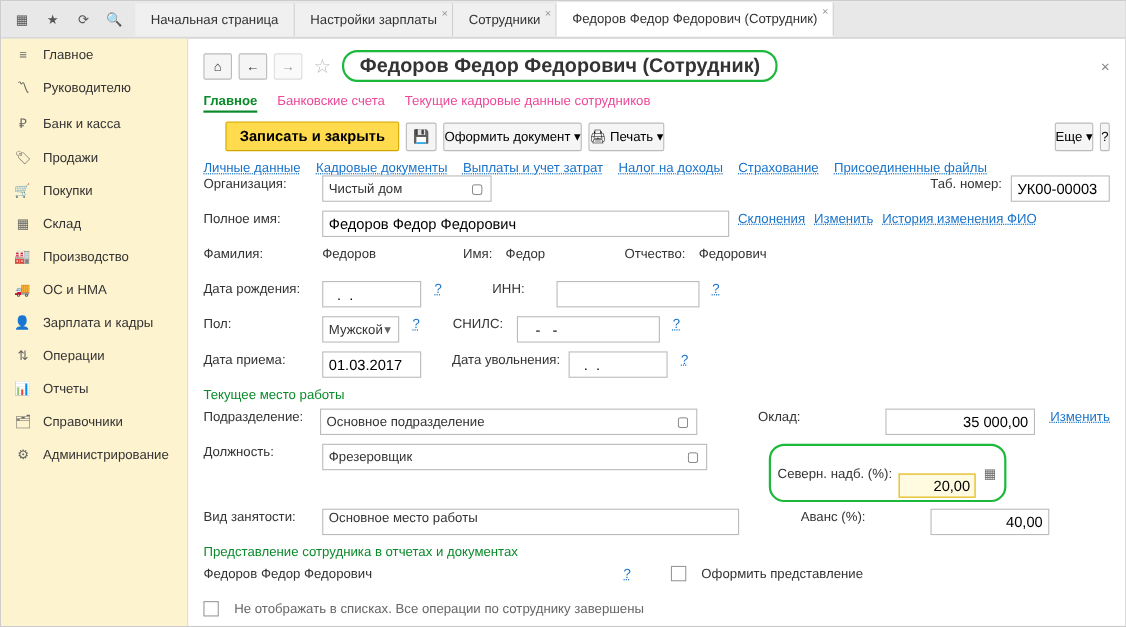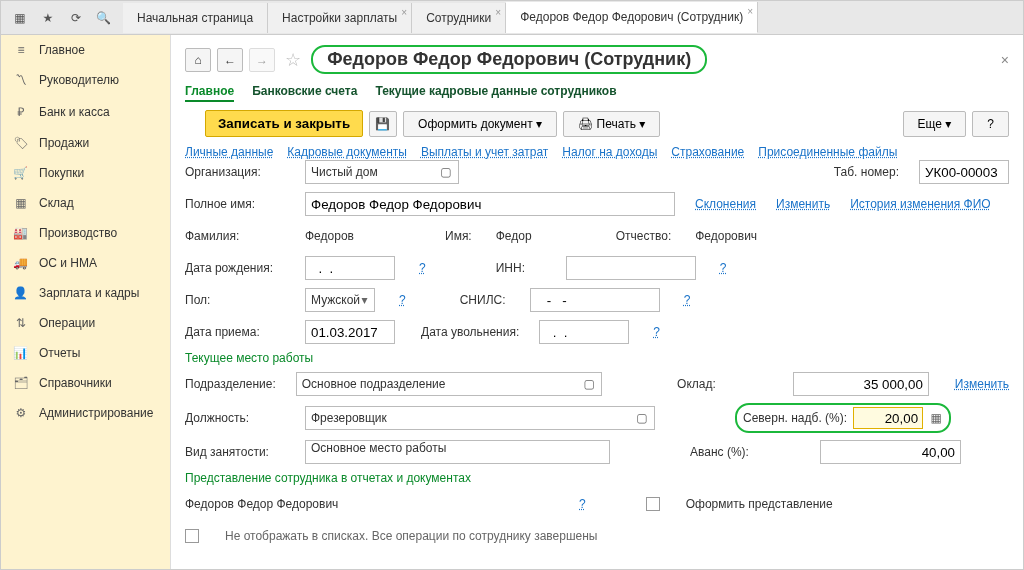--- a/index.html
+++ b/index.html
@@ -14,38 +14,38 @@
 .main { flex: 1; display: flex; overflow: hidden; }
 .sidebar { width: 170px; background: #fef3cf; border-right: 1px solid #ddd; overflow-y: auto; }
 .side-item { display: flex; align-items: center; gap: 10px; padding: 8px 12px; cursor: pointer; color: #333; }
 .side-item .icon { width: 16px; text-align: center; color: #666; }
 .content { flex: 1; padding: 10px 14px; overflow-y: auto; position: relative; }
 .title-row { display: flex; align-items: center; gap: 6px; margin-bottom: 8px; }
 .nav-btn { width: 26px; height: 24px; border: 1px solid #bbb; background: #f5f5f5; display: flex; align-items: center; justify-content: center; cursor: pointer; border-radius: 2px; }
 .page-title { font-size: 18px; font-weight: bold; border: 2px solid #1bb83b; border-radius: 14px; padding: 2px 14px; }
 .close-x { margin-left: auto; font-size: 14px; color: #888; cursor: pointer; }
 .subtabs { display: flex; gap: 18px; margin-bottom: 8px; }
-.subtab { color: #14532d; cursor: pointer; padding: 2px 0; font-weight: bold; }
+.subtab { color: #ec4899; cursor: pointer; padding: 2px 0; }
 .subtab.active { color: #0a8a2a; font-weight: bold; border-bottom: 2px solid #0a8a2a; }
 .toolbar { display: flex; align-items: center; gap: 6px; margin-bottom: 8px; margin-left: 20px; }
 .btn-yellow { background: #ffdb4d; border: 1px solid #d4a800; padding: 5px 12px; font-weight: bold; cursor: pointer; border-radius: 2px; }
-.btn { background: #f5f5f5; border: 1px solid #bbb; padding: 5px 14px; cursor: pointer; border-radius: 2px; font-size: 12px; }
+.btn { background: #f5f5f5; border: 1px solid #bbb; padding: 5px 0; cursor: pointer; border-radius: 2px; font-size: 12px; }
 .btn-icon { width: 28px; height: 26px; border: 1px solid #bbb; background: #f5f5f5; display: flex; align-items: center; justify-content: center; cursor: pointer; border-radius: 2px; }
 .toolbar .spacer { flex: 1; }
 .linkrow { display: flex; gap: 14px; }
 .linkrow a { color: #1a73c9; text-decoration: underline dotted; cursor: pointer; }
-.form-row { display: flex; align-items: center; gap: 20px; margin-bottom: 6px; min-height: 26px; }
+.form-row { display: flex; align-items: flex-start; gap: 8px; margin-bottom: 6px; min-height: 26px; }
 .lbl { width: 100px; color: #333; }
 .input { border: 1px solid #bbb; height: 24px; padding: 0 5px; background: #fff; }
 .link { color: #1a73c9; text-decoration: underline dotted; cursor: pointer; }
 .hint { color: #1a73c9; text-decoration: underline dotted; cursor: pointer; margin-left: 4px; }
 .section-title { color: #0a8a2a; margin: 6px 0 6px 0; }
 .bold { font-weight: normal; }
 .highlight-green { border: 2px solid #1bb83b; border-radius: 14px; padding: 2px 6px; display: flex; align-items: center; gap: 6px; }
-.num-input { border: 1px solid #e0b000; background: #fffbe0; height: 22px; width: 70px; text-align: right; padding: 0 4px; }
+.num-input { border: 1px solid #e0b000; background: #fffbe0; height: 22px; width: 70px; text-align: right; padding: 0 4px; margin-top: 23px; }
 .right-lbl { margin-left: auto; }
 .checkbox { width: 14px; height: 14px; border: 1px solid #999; display: inline-block; vertical-align: middle; }
 .picker { width: 14px; text-align: center; color: #666; cursor: pointer; }
 </style>
 </head>
 <body>
 
 <div class="app">
   <div class="top-tabs">
     <div class="top-icons">
@@ -197,21 +197,21 @@
         <a class="hint">?</a>
         <span style="width:14px"></span>
         <span style="width:50px">СНИЛС:</span>
         <input class="input" style="width: 130px;" value="   -   -       ">
         <a class="hint">?</a>
       </div>
 
       <div class="form-row">
         <span class="lbl">Дата приема:</span>
         <input class="input" style="width: 90px;" value="01.03.2017">
-        <span style="margin-left:6px">Дата увольнения:</span>
+        <span style="margin-left:20px">Дата увольнения:</span>
         <input class="input" style="width: 90px;" value="  .  .    ">
         <a class="hint">?</a>
       </div>
 
       <div class="section-title">Текущее место работы</div>
 
       <div class="form-row">
         <span class="lbl">Подразделение:</span>
         <div class="input" style="width:350px;display:flex;align-items:center;justify-content:space-between">
             <span>Основное подразделение</span>
@@ -232,24 +232,24 @@
         <span style="width:40px"></span>
         <div class="highlight-green">
           <span>Северн. надб. (%):</span>
           <input class="num-input" value="20,00" style="">
           <span class="picker">▦</span>
         </div>
       </div>
 
       <div class="form-row">
         <span class="lbl">Вид занятости:</span>
-        <div class="input" style="width:305px"><span>Основное место работы</span></div>
+        <div class="input" style="width:379px"><span>Основное место работы</span></div>
         <span style="width:40px"></span>
         <span style="width:110px">Аванс (%):</span>
-        <input class="input" style="width: 141px; text-align: right;" value="40,00">
+        <input class="input" style="width: 108px; text-align: right;" value="40,00">
       </div>
 
       <div class="section-title">Представление сотрудника в отчетах и документах</div>
 
       <div class="form-row">
         <span class="bold" style="width:370px">Федоров Федор Федорович</span>
         <a class="hint">?</a>
         <span style="width:20px"></span>
         <span class="checkbox"></span>
         <span style="margin-left:6px">Оформить представление</span>

